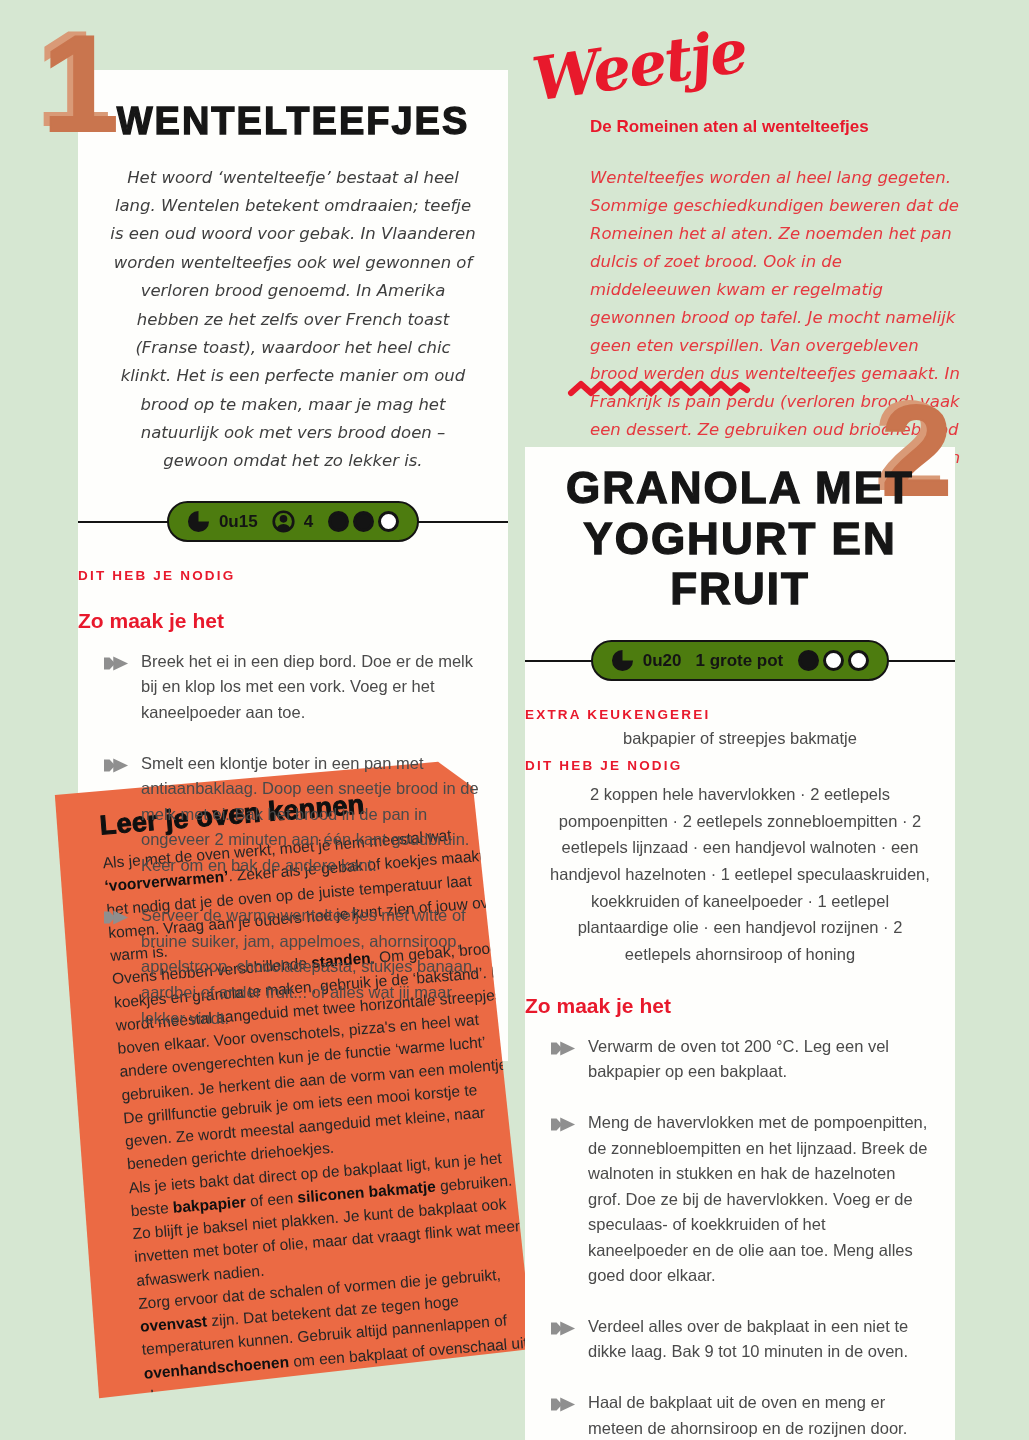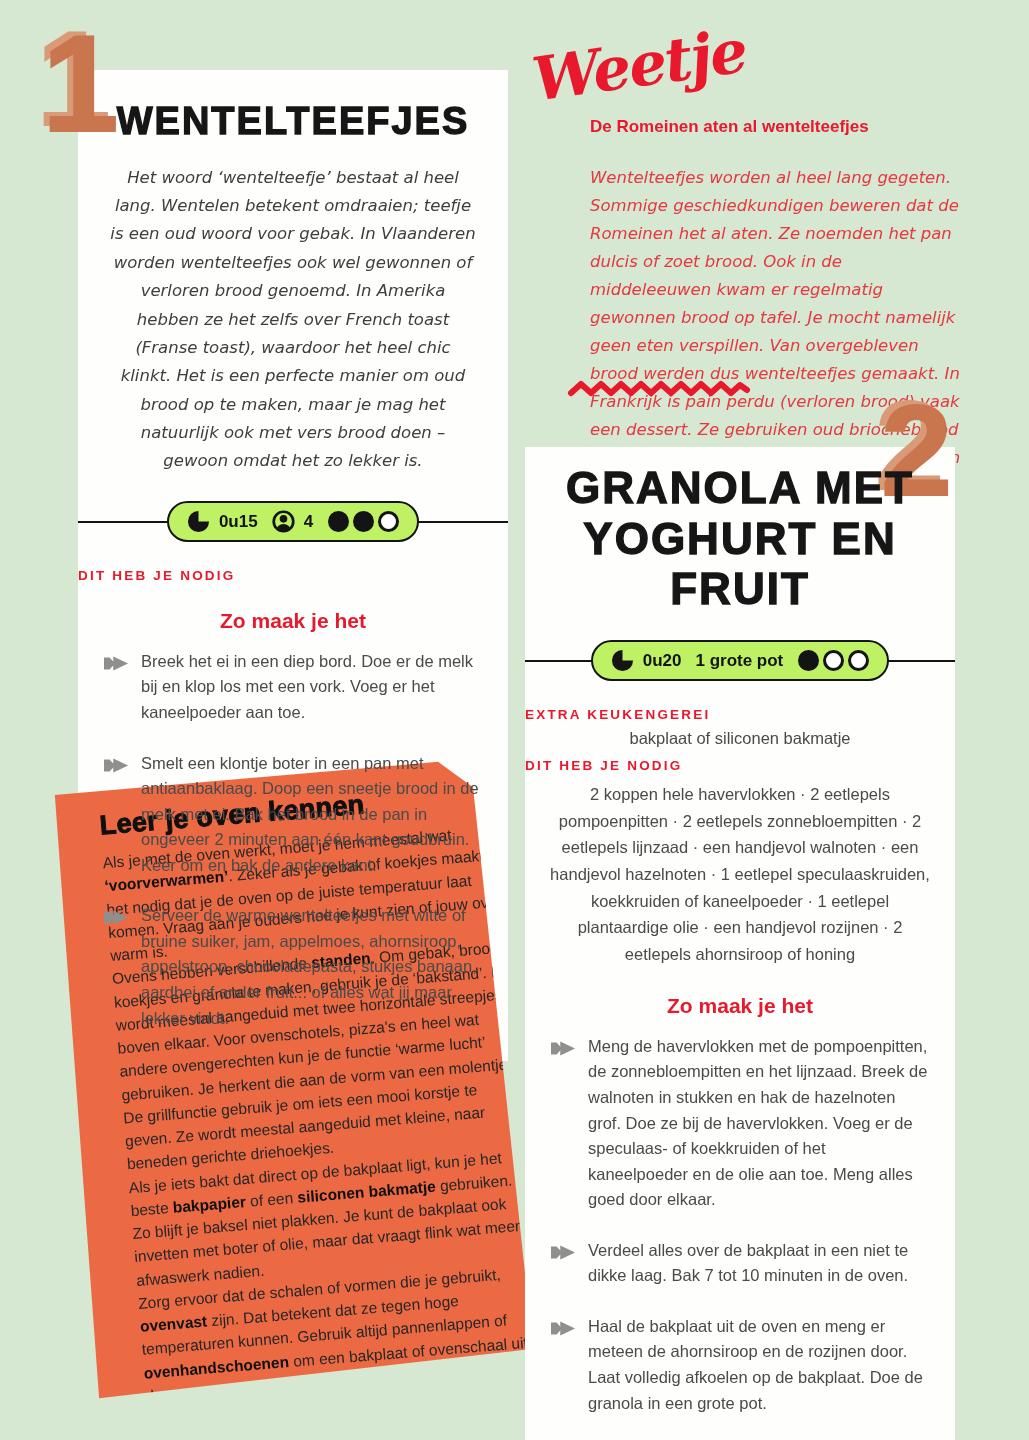--- a/index.html
+++ b/index.html
@@ -20,34 +20,34 @@
   h1.recipe-title{margin:30px 8px 0;text-align:center;font-size:38px;letter-spacing:2px;
       color:#161616;font-weight:bold;-webkit-text-stroke:1.3px #161616;line-height:1.15;}
   .card2 h1.recipe-title{font-size:44px;margin-top:16px;}
 
   .intro{margin:20px 30px 0;font-family:"DejaVu Sans",sans-serif;font-style:italic;
          font-size:16.5px;line-height:1.72;color:#3e3e3e;text-align:center;}
 
   
   .badge-row{position:relative;display:flex;justify-content:center;margin-top:24px;height:44px;align-items:center;}
   .badge-row::before{content:"";position:absolute;left:0;right:0;top:50%;height:2px;margin-top:-1px;background:#141414;}
-  .pill{position:relative;display:inline-flex;align-items:center;gap:9px;background:#bef264;
+  .pill{position:relative;display:inline-flex;align-items:center;gap:9px;background:#4d7c0f;
         border:2.5px solid #141414;border-radius:24px;padding:7px 18px;}
   .pill-text{font-size:17px;font-weight:bold;color:#141414;white-space:nowrap;}
   .pill .icon{display:inline-flex;}
   .gap-l{margin-left:5px;}
   .dots{display:inline-flex;gap:4px;margin-left:6px;}
   .dot{width:15px;height:15px;border:3px solid #141414;border-radius:50%;background:#fff;}
   .dot.filled{background:#141414;}
 
   .red-caps{margin:24px 0 0;text-align:left;font-size:13.5px;letter-spacing:2.2px;
             color:#e8192c;font-weight:bold;}
   .ingredients{margin:8px 24px 0;text-align:center;font-size:16.5px;line-height:1.62;color:#4a4a4a;}
   .equip{margin:7px 0 0;text-align:center;font-size:16.5px;color:#4a4a4a;}
-  .red-bold{margin:26px 0 0;text-align:center;font-size:21px;color:#e8192c;font-weight:bold;}
+  .red-bold{margin:26px 0 0;font-size:21px;color:#e8192c;font-weight:bold;}
 
   .steps{margin:16px 26px 0;}
   .step{display:flex;margin-top:25px;font-size:16.5px;line-height:1.55;color:#4a4a4a;}
   .step:first-child{margin-top:6px;}
   .step .arr{flex:0 0 auto;margin:4px 12px 0 0;}
 
   
   .weetje-script{position:absolute;left:532px;top:30px;font-family:"DejaVu Serif",serif;
       font-style:italic;font-weight:bold;font-size:60px;color:#e8192c;transform:rotate(-8deg);
       letter-spacing:-2px;}
@@ -176,38 +176,45 @@
           <span class="pill-text gap-l">1 grote pot</span>
           <span class="dots">
               <span class="dot filled"></span>
               <span class="dot"></span>
               <span class="dot"></span>
             </span>
         </div>
       </div>
 
       <h3 class="red-caps">EXTRA KEUKENGEREI</h3>
-      <p class="equip">bakplaat of siliconen bakmatje</p>
+      <p class="equip">bakpapier of streepjes bakmatje</p>
       <h3 class="red-caps" style="margin-top:10px;">DIT HEB JE NODIG</h3>
       <p class="ingredients">2 koppen hele havervlokken · 2 eetlepels pompoenpitten · 2 eetlepels zonnebloempitten · 2 eetlepels lijnzaad · een handjevol walnoten · een handjevol hazelnoten · 1 eetlepel speculaaskruiden, koekkruiden of kaneelpoeder · 1 eetlepel plantaardige olie · een handjevol rozijnen · 2 eetlepels ahornsiroop of honing</p>
       <h2 class="red-bold">Zo maak je het</h2>
       <div class="steps">
           <div class="step">
             <span class="arr"><svg viewBox="0 0 27 16" width="25" height="15">
                 <polygon points="0,1.5 6,1.5 12,8 6,14.5 0,14.5" fill="#8f8f8f"></polygon>
                 <polygon points="10,0.5 26,8 10,15.5" fill="#8f8f8f"></polygon>
               </svg></span>
+            <span>Verwarm de oven tot 200 °C. Leg een vel bakpapier op een bakplaat.</span>
+          </div>
+          <div class="step">
+            <span class="arr"><svg viewBox="0 0 27 16" width="25" height="15">
+                <polygon points="0,1.5 6,1.5 12,8 6,14.5 0,14.5" fill="#8f8f8f"></polygon>
+                <polygon points="10,0.5 26,8 10,15.5" fill="#8f8f8f"></polygon>
+              </svg></span>
             <span>Meng de havervlokken met de pompoenpitten, de zonnebloempitten en het lijnzaad. Breek de walnoten in stukken en hak de hazelnoten grof. Doe ze bij de havervlokken. Voeg er de speculaas- of koekkruiden of het kaneelpoeder en de olie aan toe. Meng alles goed door elkaar.</span>
           </div>
           <div class="step">
             <span class="arr"><svg viewBox="0 0 27 16" width="25" height="15">
                 <polygon points="0,1.5 6,1.5 12,8 6,14.5 0,14.5" fill="#8f8f8f"></polygon>
                 <polygon points="10,0.5 26,8 10,15.5" fill="#8f8f8f"></polygon>
               </svg></span>
-            <span>Verdeel alles over de bakplaat in een niet te dikke laag. Bak 7 tot 10 minuten in de oven.</span>
+            <span>Verdeel alles over de bakplaat in een niet te dikke laag. Bak 9 tot 10 minuten in de oven.</span>
           </div>
           <div class="step">
             <span class="arr"><svg viewBox="0 0 27 16" width="25" height="15">
                 <polygon points="0,1.5 6,1.5 12,8 6,14.5 0,14.5" fill="#8f8f8f"></polygon>
                 <polygon points="10,0.5 26,8 10,15.5" fill="#8f8f8f"></polygon>
               </svg></span>
             <span>Haal de bakplaat uit de oven en meng er meteen de ahornsiroop en de rozijnen door. Laat volledig afkoelen op de bakplaat. Doe de granola in een grote pot.</span>
           </div>
         </div>
     </div>

